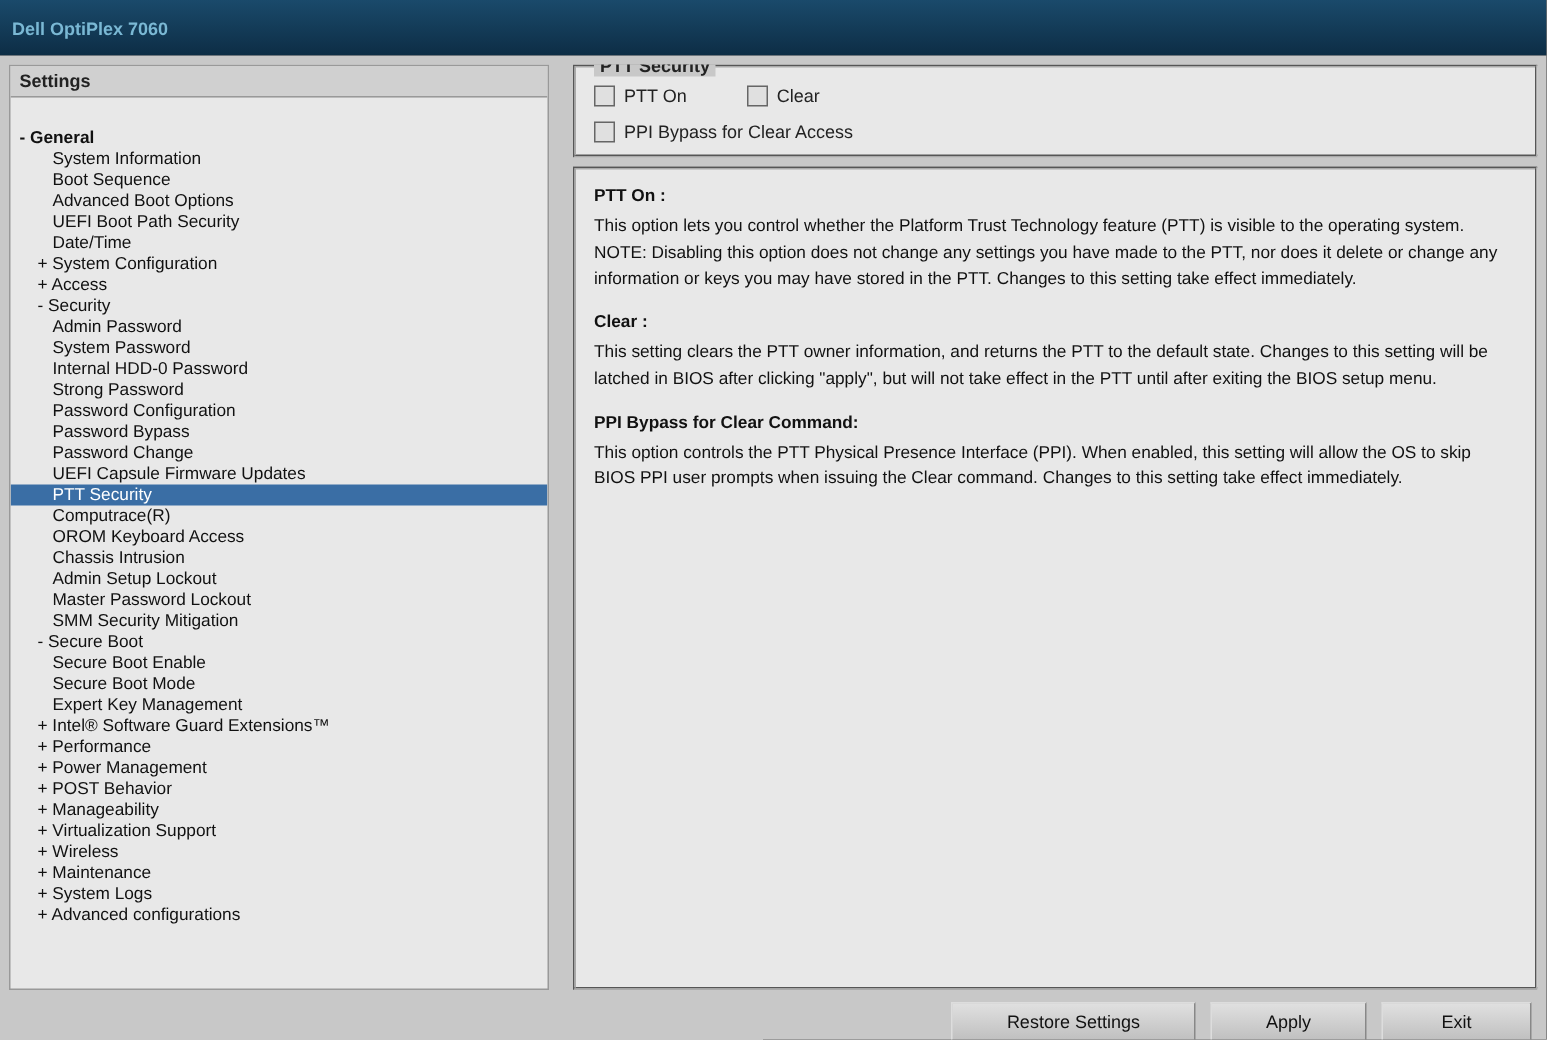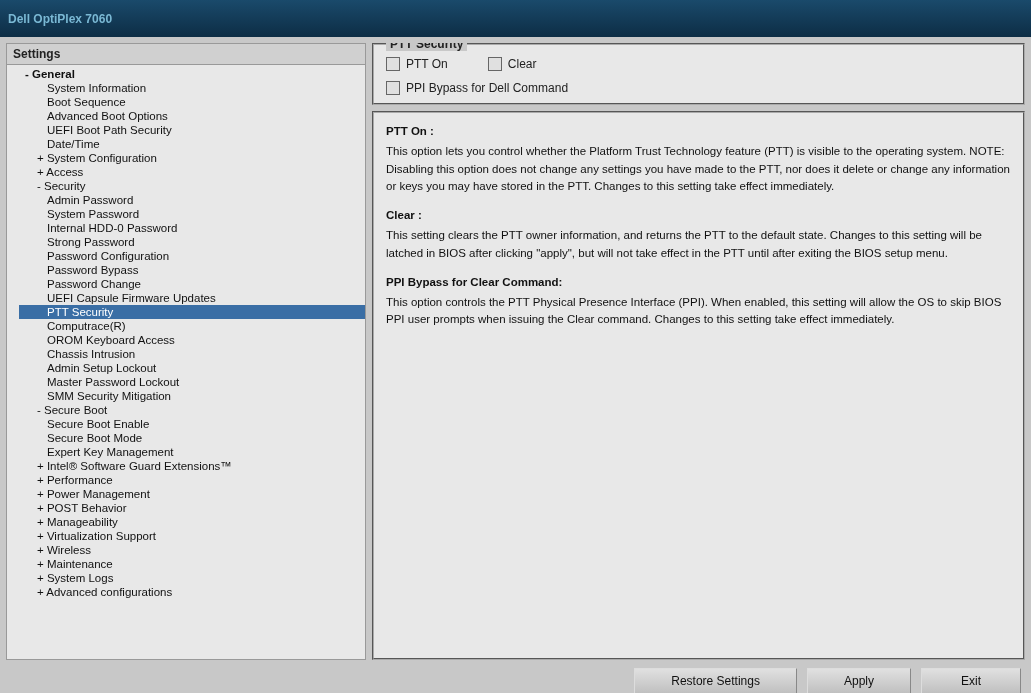--- a/index.html
+++ b/index.html
@@ -29,21 +29,21 @@
       display: flex;
       flex-direction: column;
       height: calc(693px - 24px);
       background: #c8c8c8;
       padding: 6px;
     }
 
     .main-content {
       display: flex;
       flex: 1;
-      gap: 6px;
+      gap: 16px;
       overflow: hidden;
     }
 
     
     .settings-panel {
       width: 360px;
       background: #e8e8e8;
       border: 1px solid #999;
       overflow: hidden;
       display: flex;
@@ -56,22 +56,21 @@
       border-bottom: 1px solid #999;
       padding: 3px 6px;
       font-weight: bold;
       font-size: 12px;
       color: #222;
     }
 
     .settings-list {
       overflow-y: auto;
       flex: 1;
-      padding: 2px 0;
-      margin-left: 12px;
+      padding: 20px 0;
     }
 
     .settings-list::-webkit-scrollbar {
       width: 14px;
     }
     .settings-list::-webkit-scrollbar-track {
       background: #d0d0d0;
       border-left: 1px solid #aaa;
     }
     .settings-list::-webkit-scrollbar-thumb {
@@ -265,21 +264,21 @@
             <span>PTT On</span>
           </label>
           <label class="ptt-option">
             <span class="checkbox" id="clear-checkbox"></span>
             <span>Clear</span>
           </label>
         </div>
         <div style="margin-top: 10px;">
           <label class="ptt-option">
             <span class="checkbox" id="ppi-bypass-checkbox"></span>
-            <span>PPI Bypass for Dell Command</span>
+            <span>PPI Bypass for Clear Access</span>
           </label>
         </div>
       </div>
 
       <div class="description-box">
         <div class="description-section">
           <div class="section-title">PTT On :</div>
           <div id="ptt-on-desc-text">This option lets you control whether the Platform Trust Technology feature (PTT) is visible to the operating system.
 NOTE: Disabling this option does not change any settings you have made to the PTT, nor does it delete or change any information or keys you may have stored in the PTT. Changes to this setting take effect immediately.</div>
         </div>

